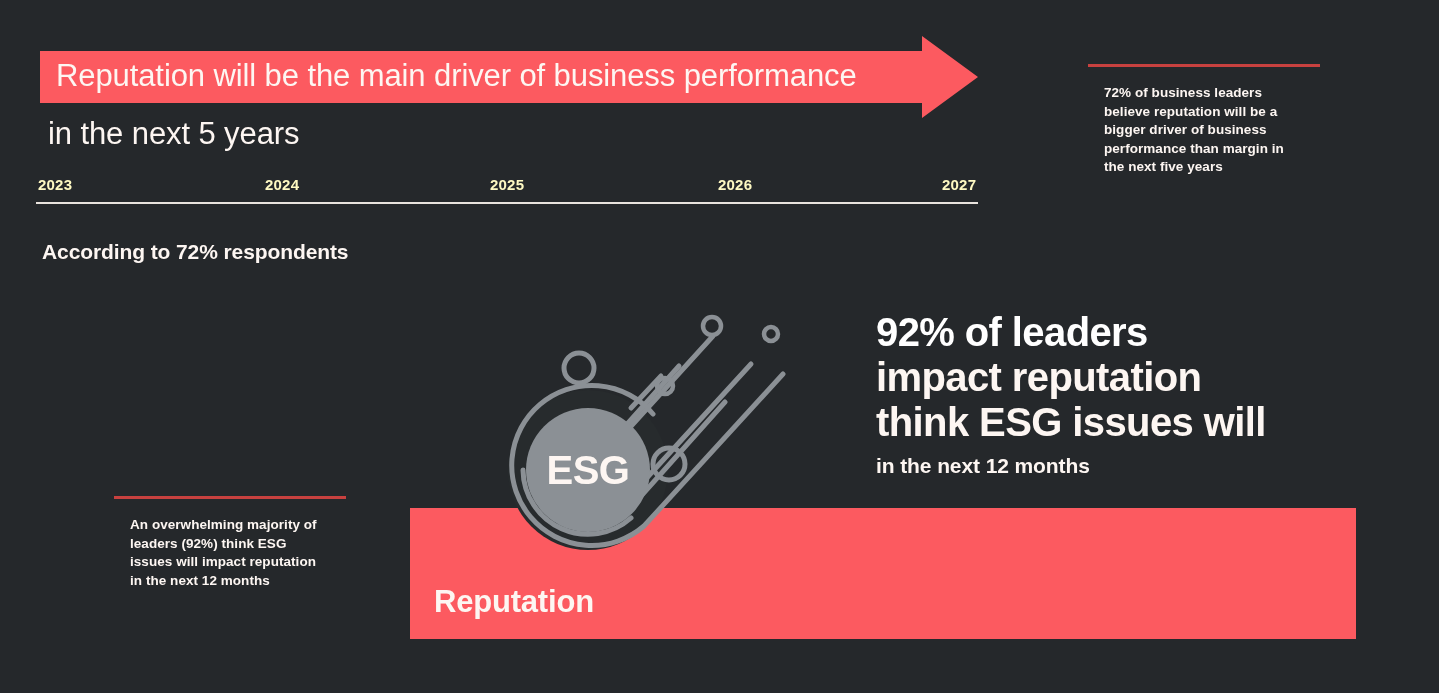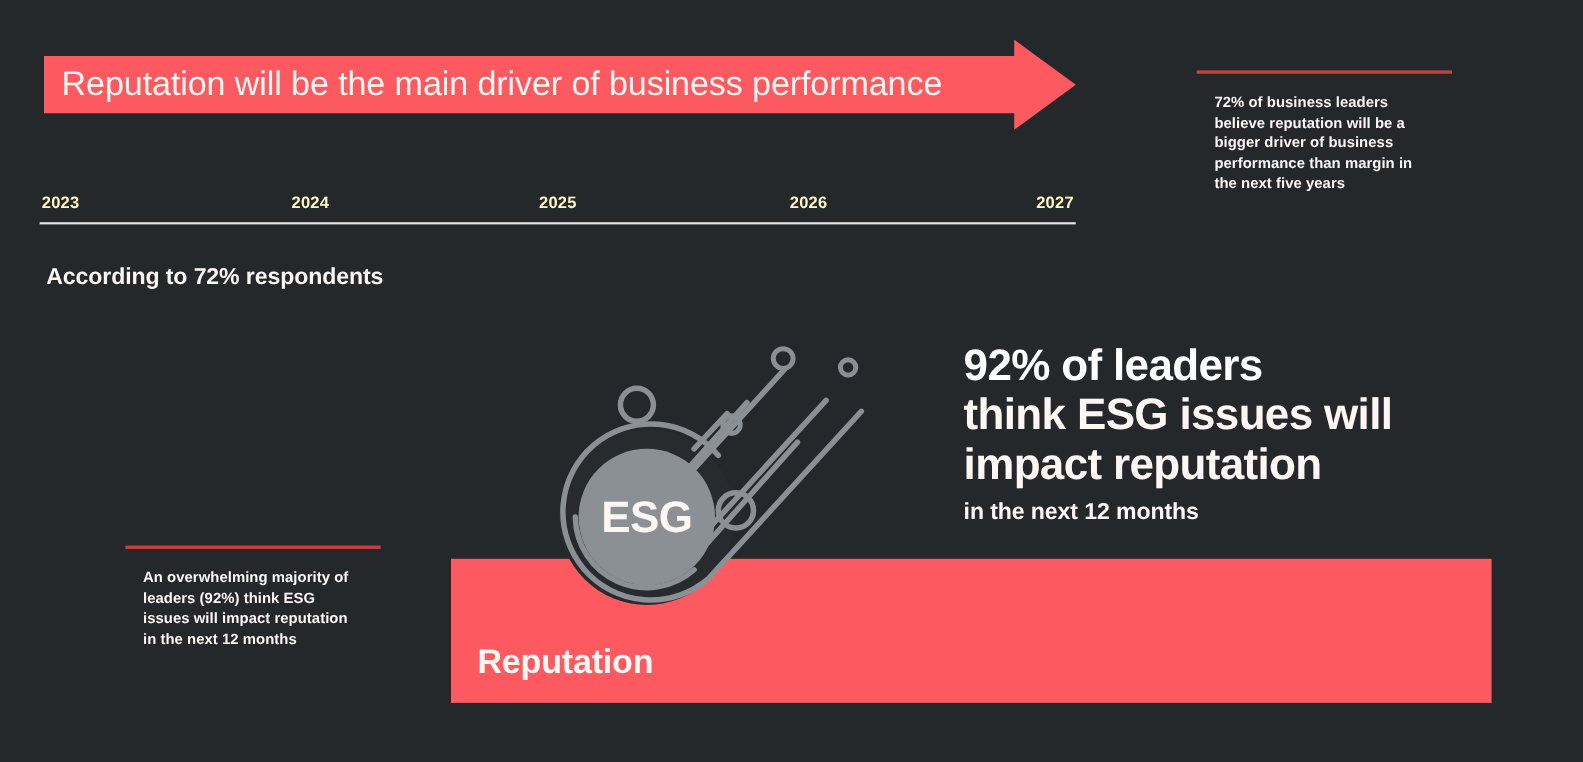--- a/index.html
+++ b/index.html
@@ -185,20 +185,21 @@
 
 <div id="slide">
 
   <div class="arrow-wrap">
     <svg class="arrow-svg" viewBox="0 0 938 82" xmlns="http://www.w3.org/2000/svg">
       <polygon points="0,15 882,15 882,0 938,41 882,82 882,67 0,67" fill="#fc5a60"></polygon>
     </svg>
   </div>
 
   <div class="headline-1">Reputation will be the main driver of business performance</div>
+  <div class="headline-2">in the next 5 years</div>
 
   <div class="timeline">
     <div class="tick" style="left:2px">2023</div>
     <div class="tick" style="left:229px">2024</div>
     <div class="tick" style="left:454px">2025</div>
     <div class="tick" style="left:682px">2026</div>
     <div class="tick" style="left:906px">2027</div>
     <div class="timeline-rule"></div>
   </div>
 
@@ -242,18 +243,18 @@
 
       <circle cx="105" cy="192" r="62" fill="#8b9095"></circle>
       <text class="esg-text" x="105" y="206" text-anchor="middle">ESG</text>
     </svg>
   </div>
 
   <div class="banner-label">Reputation</div>
 
   <div class="stat-block">
     <div class="stat-head">92% of leaders</div>
+    <div class="stat-body">impact reputation</div>
     <div class="stat-body">think ESG issues will</div>
-    <div class="stat-body">impact reputation</div>
     <div class="stat-foot">in the next 12 months</div>
   </div>
 
 </div>
 
 </body></html>

